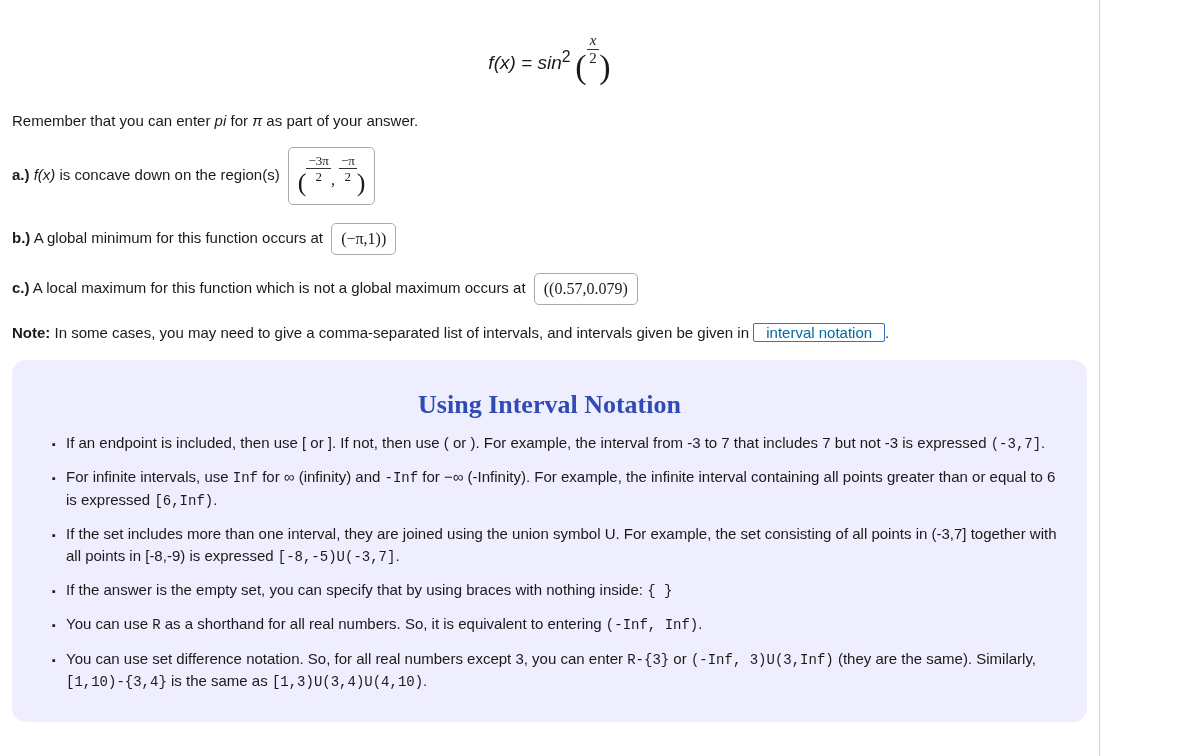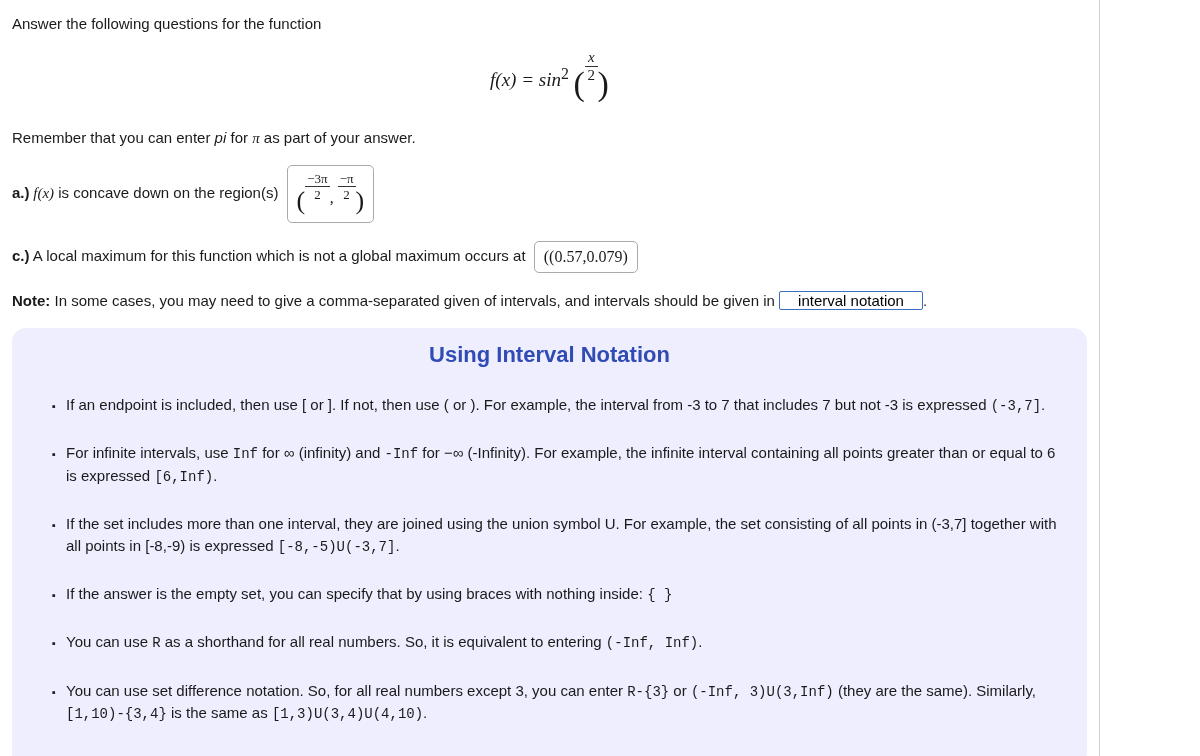--- a/index.html
+++ b/index.html
@@ -34,101 +34,105 @@
   .formula-row .frac {
     display: inline-block;
     vertical-align: 6px;
     text-align: center;
     font-size: 15px;
     line-height: 1;
   }
   .formula-row .frac .num { display:block; border-bottom:1px solid #333; padding:0 3px 1px; }
   .formula-row .frac .den { display:block; padding-top:1px; }
   .line { margin: 18px 0; }
-  .serif-math { font-family: Liberation Serif, serif; }
+  .serif-math { font-family: Liberation Sans, sans-serif; }
   .inp {
     display: inline-block;
     border: 1px solid #aaa;
     border-radius: 5px;
     padding: 6px 9px;
     font-family: "Cambria Math","Times New Roman", serif;
     font-size: 16px;
     vertical-align: middle;
     margin-left: 4px;
     background:#fff;
   }
   .inp .sm-paren { font-size:26px; vertical-align:-6px; font-weight:300; }
   .inp .sm-frac { display:inline-block; text-align:center; font-size:13px; line-height:1; vertical-align:4px; }
   .inp .sm-frac .n { display:block; border-bottom:1px solid #333; padding:0 2px 1px;text-align:center;}
   .inp .sm-frac .d { display:block; padding-top:1px;}
   .boxed-link {
     display:inline-block;
     border:1px solid #3b6fc1;
-    color:#000000;
-    padding:0 18px;
+    color:#0369a1;
+    padding:0 12px;
     border-radius:2px;
     font-size:15px;
   }
   .note-line { margin: 14px 0 18px 0; }
   .panel {
     background: #eeeeff;
     border-radius: 14px;
     padding: 14px 22px 18px 22px;
     margin-top: 6px;
   }
   .panel h2 {
     text-align: center;
     color: #304bb3;
-    font-size: 22px;
-    margin: 0 0 10px 0;
+    font-size: 26px;
+    margin: 16px 0 10px 0;
     font-weight: 700;
+    font-family: Liberation Serif, serif;
   }
   .panel ul { margin: 0; padding-left: 28px; }
-  .panel li { margin: 26px 0; padding-left:4px; line-height:1.45; }
+  .panel li { margin: 12px 0; padding-left:4px; line-height:1.45; }
   .panel li::marker { content:"▪  "; font-size:11px; }
   code, .code {
     font-family: "Menlo","Consolas","Courier New",monospace;
     font-size: 14px;
   }
   .ital { font-style: italic; }
   b, .b { font-weight:700; }
 </style>
 </head>
 <body>
 
 <div class="page">
 
-  <div class="intro">Answer the following questions for the function</div>
 
   <div class="formula-row">
     <span class="serif-math"><span class="ital">f(x) = sin</span><sup>2</sup></span>
     <span class="big-paren">(</span><span class="frac"><span class="num ital">x</span><span class="den">2</span></span><span class="big-paren">)</span>
   </div>
 
 
   <div class="line">
     <span>Remember that you can enter </span><span class="ital">pi</span><span> for </span><span class="serif-math ital">π</span><span> as part of your answer.</span>
   </div>
 
   <div class="line">
     <b>a.)</b><span class="serif-math ital"> f(x)</span><span> is concave down on the region(s)</span>
     <span class="inp">
       <span class="sm-paren">(</span><span class="sm-frac"><span class="n">−3π</span><span class="d">2</span></span><span>, </span><span class="sm-frac"><span class="n">−π</span><span class="d">2</span></span><span class="sm-paren">)</span>
     </span>
   </div>
 
+  <div class="line">
+    <b>b.)</b><span> A global minimum for this function occurs at</span>
+    <span class="inp">(−π,1))</span>
+  </div>
 
   <div class="line">
     <b>c.)</b><span> A local maximum for this function which is not a global maximum occurs at</span>
     <span class="inp">((0.57,0.079)</span>
   </div>
 
 
   <div class="note-line">
-    <b>Note:</b><span> In some cases, you may need to give a comma-separated given of intervals, and intervals should be given in </span><span class="boxed-link">interval notation</span><span>.</span>
+    <b>Note:</b><span> In some cases, you may need to give a comma-separated list of intervals, and intervals given be given in </span><span class="boxed-link">interval notation</span><span>.</span>
   </div>
 
   <div class="panel">
     <h2>Using Interval Notation</h2>
     <ul>
       <li>
         <span>If an endpoint is included, then use [ or ]. If not, then use ( or ). For example, the interval from -3 to 7 that includes 7 but not -3 is expressed </span><span class="code">(-3,7]</span><span>.</span>
       </li>
       <li>
         <span>For infinite intervals, use </span><span class="code">Inf</span><span> for ∞ (infinity) and </span><span class="code">-Inf</span><span> for −∞ (-Infinity). For example, the infinite interval containing all points greater than or equal to 6 is expressed </span><span class="code">[6,Inf)</span><span>.</span>

